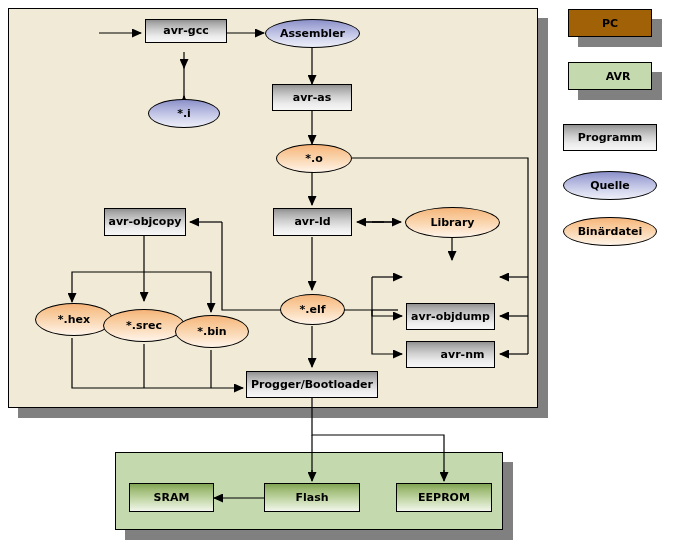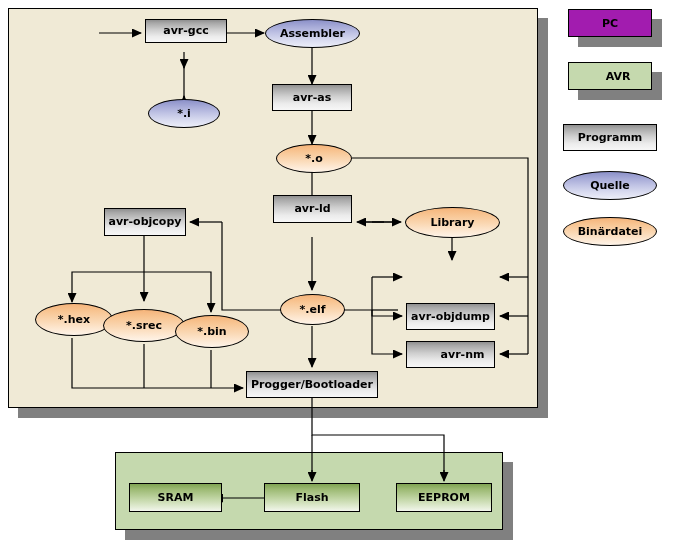--- a/index.html
+++ b/index.html
@@ -32,21 +32,21 @@
   .ell{border:1px solid #000;border-radius:50%;}
   .ell-src{background:linear-gradient(to bottom,#8b90c8 0%,#a4a8d6 22%,#c3c6e6 52%,#dcdef1 78%,#eceef9 100%);}
   .ell-bin{background:linear-gradient(to bottom,#f5b47a 0%,#f8c694 25%,#fad8b4 55%,#fde8d2 80%,#fef4e9 100%);}
 
   
   .legend-item{position:absolute;}
   .lg-box{position:absolute;box-sizing:border-box;border:1px solid #000;
           display:flex;align-items:center;justify-content:center;
           font-size:11px;font-weight:bold;}
   .lg-shadow{position:absolute;background:#808080;}
-  .lg-pc{background:#a21caf;}
+  .lg-pc{background:#a16207;}
   .lg-avr{background:#c5d9ae;}
 </style>
 </head>
 <body>
 
 <div id="stage">
 
   <div class="panel-shadow" style="left:18px;top:18px;width:530px;height:400px;"></div>
   <div class="panel pc-panel" style="left:8px;top:8px;width:530px;height:400px;"></div>
 
@@ -129,40 +129,40 @@
   <div class="node ell ell-src" style="left:265px;top:19px;width:95px;height:29px;">Assembler</div>
 
   <div class="node ell ell-src" style="left:148px;top:99px;width:72px;height:29px;">*.i</div>
 
   <div class="node box" style="left:272px;top:84px;width:80px;height:27px;">avr-as</div>
 
   <div class="node ell ell-bin" style="left:276px;top:144px;width:76px;height:29px;">*.o</div>
 
   <div class="node box" style="left:104px;top:208px;width:82px;height:28px;">avr-objcopy</div>
 
-  <div class="node box" style="left:273px;top:195px;width:79px;height:28px;text-align:right;">avr-ld</div>
+  <div class="node box" style="left:273px;top:208px;width:79px;height:28px;text-align:right;">avr-ld</div>
 
   <div class="node ell ell-bin" style="left:405px;top:207px;width:95px;height:31px;">Library</div>
 
   <div class="node ell ell-bin" style="left:35px;top:303px;width:78px;height:33px;">*.hex</div>
 
   <div class="node ell ell-bin" style="left:103px;top:309px;width:82px;height:33px;">*.srec</div>
 
   <div class="node ell ell-bin" style="left:175px;top:315px;width:74px;height:33px;">*.bin</div>
 
   <div class="node ell ell-bin" style="left:280px;top:294px;width:65px;height:31px;">*.elf</div>
 
 
   <div class="node box" style="left:406px;top:303px;width:89px;height:27px;">avr-objdump</div>
 
   <div class="node box" style="left:406px;top:341px;width:89px;height:27px;padding-left:24px;">avr-nm</div>
 
   <div class="node box" style="left:246px;top:371px;width:132px;height:27px;">Progger/Bootloader</div>
 
-  <div class="node mem" style="left:129px;top:483px;width:93px;height:29px;">SRAM</div>
+  <div class="node mem" style="left:129px;top:483px;width:85px;height:29px;">SRAM</div>
 
   <div class="node mem" style="left:264px;top:483px;width:96px;height:29px;">Flash</div>
 
   <div class="node mem" style="left:396px;top:483px;width:96px;height:29px;text-align:right;">EEPROM</div>
 
   <div class="legend-item">
 
     <div class="lg-shadow" style="left:578px;top:19px;width:84px;height:28px;"></div>
     <div class="lg-box lg-pc" style="left:568px;top:9px;width:84px;height:28px;">PC</div>
 

